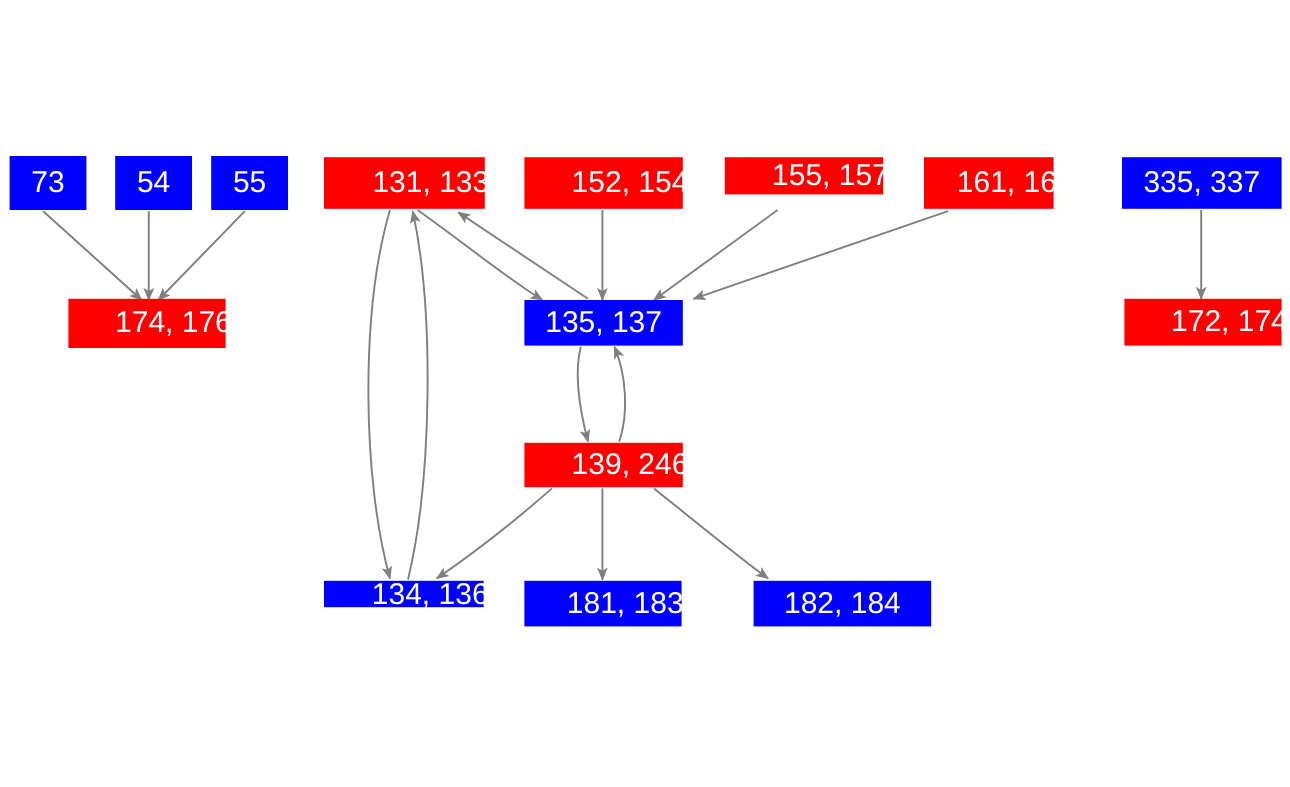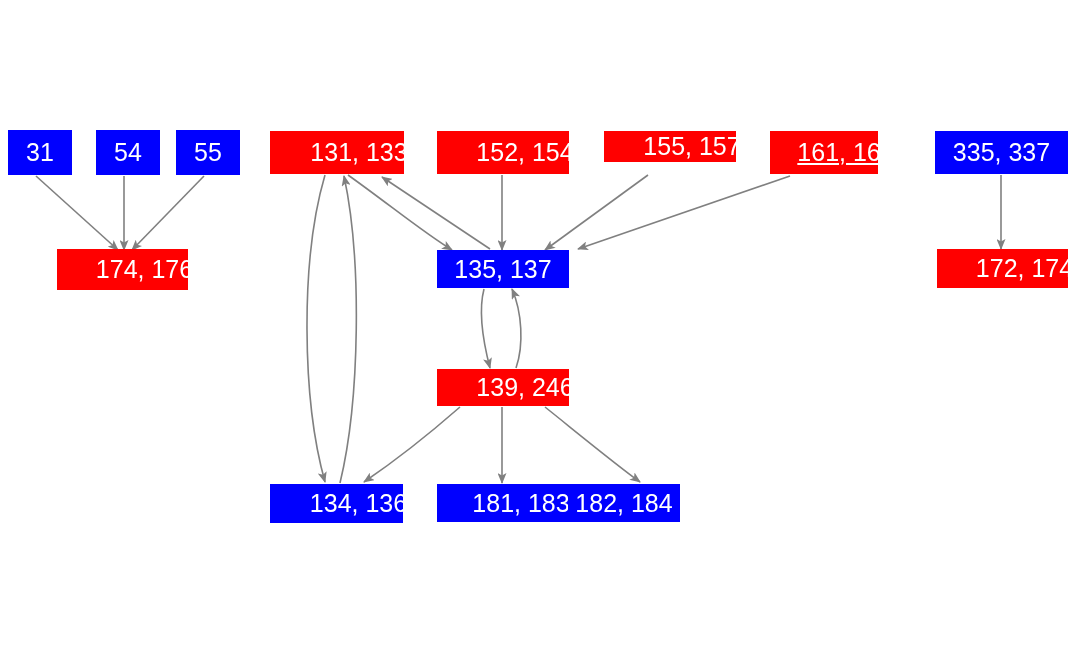--- a/index.html
+++ b/index.html
@@ -65,59 +65,59 @@
         <path d="M 325,175 C 300,260 302,400 325,482" fill="none" stroke="#808080" stroke-width="1.6" marker-end="url(#arrowhead)"></path>
         <path d="M 340,483 C 360,400 362,260 344,176" fill="none" stroke="#808080" stroke-width="1.6" marker-end="url(#arrowhead)"></path>
         <path d="M 460,407 C 428,435 392,463 364,482" fill="none" stroke="#808080" stroke-width="1.6" marker-end="url(#arrowhead)"></path>
         <path d="M 502,407 L 502,483" fill="none" stroke="#808080" stroke-width="1.6" marker-end="url(#arrowhead)"></path>
         <path d="M 545,407 C 580,435 614,463 640,482" fill="none" stroke="#808080" stroke-width="1.6" marker-end="url(#arrowhead)"></path>
       </g>
   </svg>
 
   <div id="nodes-layer">
       <div class="node node-blue" style="left: 8px; top: 130px; width: 64px; height: 45px;">
-        <span>31</span>
+        <span>73</span>
       </div>
       <div class="node node-blue" style="left: 96px; top: 130px; width: 64px; height: 45px;">
         <span>54</span>
       </div>
       <div class="node node-blue" style="left: 176px; top: 130px; width: 64px; height: 45px;">
         <span>55</span>
       </div>
       <div class="node node-red" style="left: 57px; top: 249px; width: 131px; height: 41px;">
         <span>174, 176</span>
       </div>
       <div class="node node-red" style="left: 270px; top: 131px; width: 134px; height: 43px;">
         <span>131, 133</span>
       </div>
       <div class="node node-red" style="left: 437px; top: 131px; width: 132px; height: 43px;">
         <span>152, 154</span>
       </div>
       <div class="node node-red" style="left: 604px; top: 131px; width: 132px; height: 31px;">
         <span>155, 157</span>
       </div>
-      <div class="node node-red" style="left: 770px; top: 131px; width: 108px; height: 43px; text-decoration: underline;">
+      <div class="node node-red" style="left: 770px; top: 131px; width: 108px; height: 43px;">
         <span>161, 163</span>
       </div>
       <div class="node node-blue" style="left: 935px; top: 131px; width: 133px; height: 43px;">
         <span>335, 337</span>
       </div>
       <div class="node node-blue" style="left: 437px; top: 250px; width: 132px; height: 38px;">
         <span>135, 137</span>
       </div>
       <div class="node node-red" style="left: 937px; top: 249px; width: 131px; height: 39px;">
         <span>172, 174</span>
       </div>
       <div class="node node-red" style="left: 437px; top: 369px; width: 132px; height: 37px;">
         <span>139, 246</span>
       </div>
-      <div class="node node-blue" style="left: 270px; top: 484px; width: 133px; height: 39px; padding-left: 44px;">
+      <div class="node node-blue" style="left: 270px; top: 484px; width: 133px; height: 22px; padding-left: 44px;">
         <span>134, 136</span>
       </div>
       <div class="node node-blue" style="left: 437px; top: 484px; width: 131px; height: 38px; padding-left: 37px;">
         <span>181, 183</span>
       </div>
-      <div class="node node-blue" style="left: 568px; top: 484px; width: 112px; height: 38px;">
+      <div class="node node-blue" style="left: 628px; top: 484px; width: 148px; height: 38px;">
         <span>182, 184</span>
       </div>
     </div>
 
 </div>
 
 </body></html>

